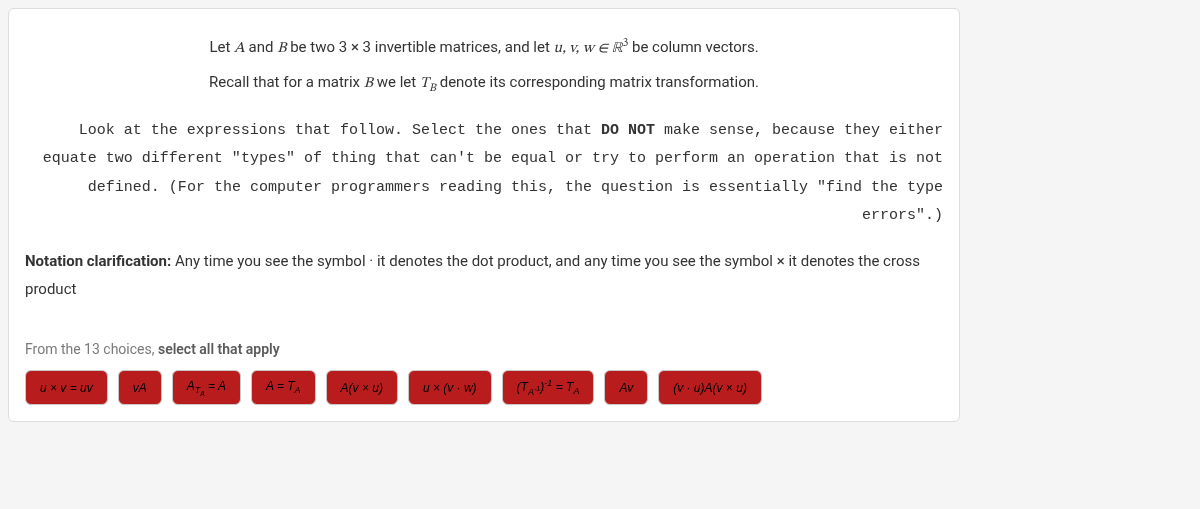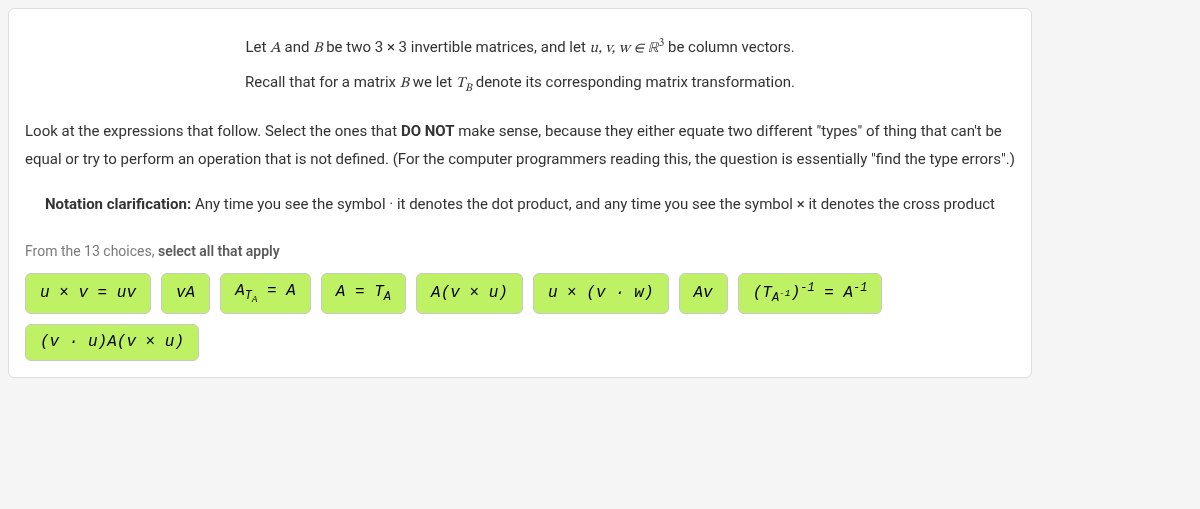--- a/index.html
+++ b/index.html
@@ -8,47 +8,47 @@
     font-family: -apple-system, BlinkMacSystemFont, "Segoe UI", Roboto, sans-serif;
     background: #f5f5f5;
     color: #333;
   }
   .card {
     background: #fff;
     border: 1px solid #ddd;
     border-radius: 6px;
     padding: 20px 16px 16px 16px;
     box-sizing: border-box;
-    width: 1024px;
+    width: 952px;
     font-size: 15px;
     line-height: 1.9;
   }
   .intro-block { text-align: center; margin-bottom: 18px; }
   .intro-block p { margin: 4px 0; }
-  .body-text { text-align: left; margin: 10px 0 16px 0; }
-  .note { text-align: center; margin: 10px 0 16px 0; }
+  .body-text { text-align: right; margin: 10px 0 16px 0; font-family: Liberation Mono, monospace; }
+  .note { text-align: left; margin: 10px 0 16px 0; }
   .math { font-family: "Cambria Math", "STIX Two Math", "Latin Modern Math", serif; font-style: italic; }
   .rm { font-style: normal; }
   sup { font-size: 0.75em; }
   sub { font-size: 0.75em; font-style: italic; }
-  .select-hint { color: #7a7a7a; font-size: 14px; margin-top: 20px; margin-bottom: 8px; }
+  .select-hint { color: #7a7a7a; font-size: 14px; margin-top: 32px; margin-bottom: 8px; }
   .select-hint b { color: #5a5a5a; font-weight: 600; }
   .choices {
     display: flex;
     flex-wrap: wrap;
     gap: 10px;
   }
   .choice {
     border: 1px solid #c9c9c9;
     border-radius: 6px;
     padding: 6px 14px;
-    background: #bef264;
+    background: #b91c1c;
     cursor: pointer;
-    font-family: Liberation Mono, monospace;
-    font-size: 16px;
+    font-family: Liberation Sans, sans-serif;
+    font-size: 12px;
     font-style: italic;
     white-space: nowrap;
     line-height: 1.4;
   }
   strong { font-weight: 700; }
 </style>
 </head>
 <body>
 
 <div class="card">
@@ -73,18 +73,18 @@
     <span>From the 13 choices, </span><b>select all that apply</b>
   </div>
 
   <div class="choices" id="choices">
       <button class="choice">u × v = uv</button>
       <button class="choice">vA</button>
       <button class="choice">A<sub>T<sub>A</sub></sub> = A</button>
       <button class="choice">A = T<sub>A</sub></button>
       <button class="choice">A(v × u)</button>
       <button class="choice">u × (v · w)</button>
+      <button class="choice">(T<sub>A<sup style="font-size:0.8em">-1</sup></sub>)<sup>-1</sup> = T<sub>A</sub></button>
       <button class="choice">Av</button>
-      <button class="choice">(T<sub>A<sup style="font-size:0.8em">-1</sup></sub>)<sup>-1</sup> = A<sup>-1</sup></button>
       <button class="choice">(v · u)A(v × u)</button>
     </div>
 
 </div>
 
 </body></html>

